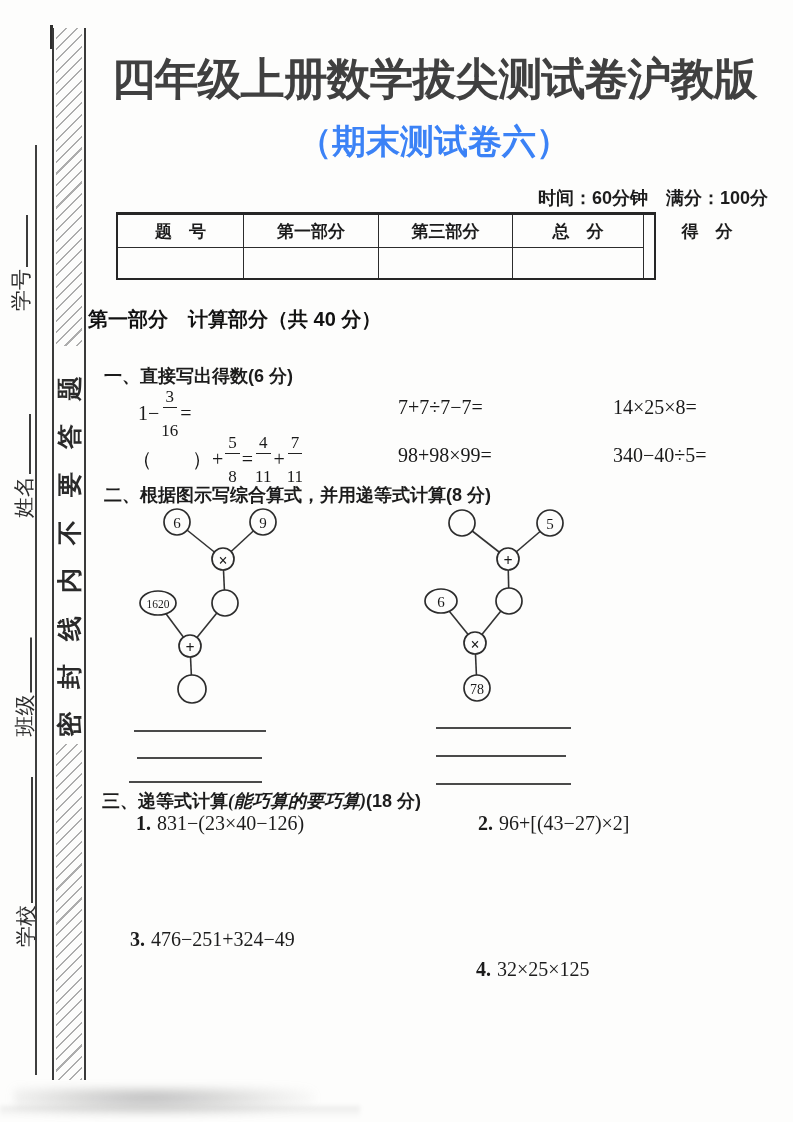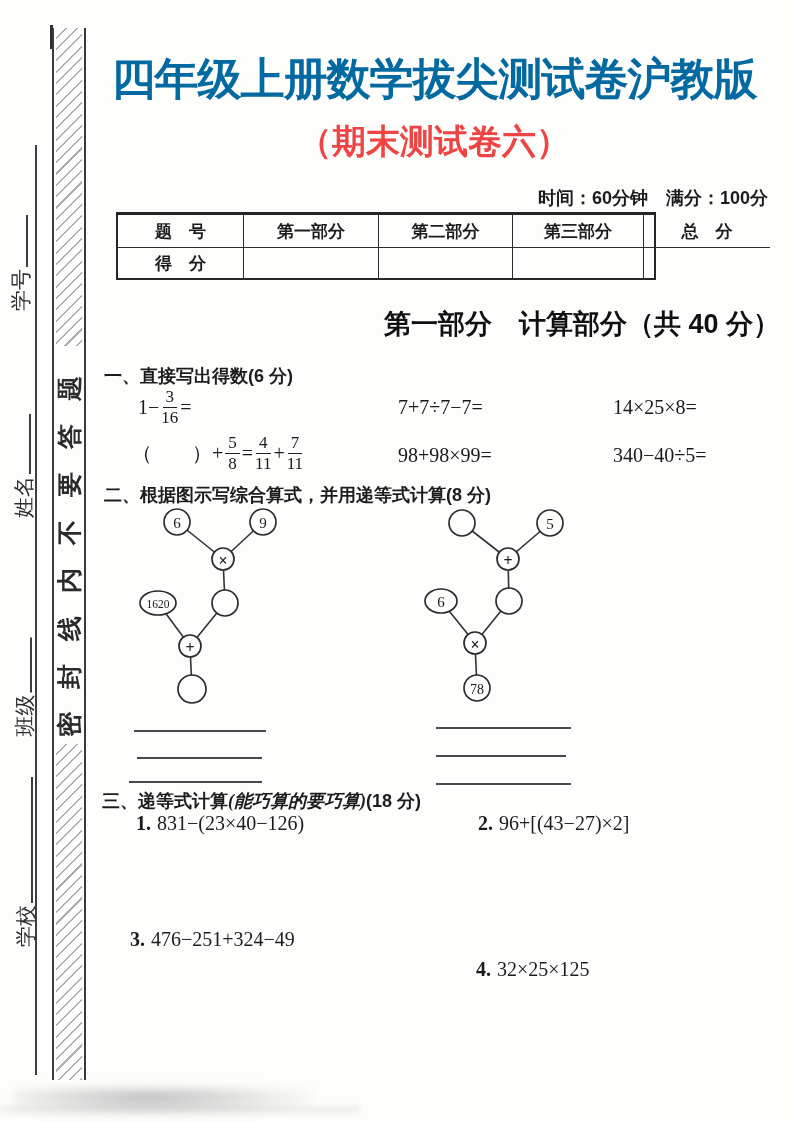--- a/index.html
+++ b/index.html
@@ -25,49 +25,49 @@
     white-space:nowrap;font-size:25px;font-weight:bold;letter-spacing:23px;color:#2a2a2a;
   }
   .margin-field{
     position:absolute;white-space:nowrap;
     transform:translate(-50%,-50%) rotate(-90deg);
     font-family:"Liberation Serif",serif;font-size:21px;color:#2c2c2c;
   }
   .margin-field .mf-line{display:inline-block;height:2px;border-bottom:2px solid #3c3c3c;vertical-align:baseline;margin-left:2px;}
   
   .title{position:absolute;left:88px;width:692px;top:50px;text-align:center;
-    font-size:44px;font-weight:bold;letter-spacing:-1px;color:#0369a1;}
+    font-size:44px;font-weight:bold;letter-spacing:-1px;color:#404040;}
   .subtitle{position:absolute;left:88px;width:692px;top:119px;text-align:center;
-    font-size:34px;font-weight:bold;color:#ef4444;}
+    font-size:34px;font-weight:bold;color:#3b82f6;}
   .meta{position:absolute;right:25px;top:186px;font-size:18px;font-weight:bold;padding-left:44px;}
   
   .score-table{
     position:absolute;left:116px;top:212px;width:540px;box-sizing:border-box;
     border:2px solid #262626;border-top-width:3px;
     display:grid;grid-template-columns:126px 135px 134px 131px 126px;grid-template-rows:33px 30px;
   }
   .score-table .cell{
     border-right:1.5px solid #2c2c2c;border-bottom:1.5px solid #2c2c2c;
     display:flex;align-items:center;justify-content:center;
     font-size:17px;font-weight:bold;box-sizing:border-box;
   }
   .score-table .cell:nth-child(5n){border-right:none;}
   .score-table .cell.last-row{border-bottom:none;font-family:Liberation Serif, serif;}
   
-  .sec-heading{position:absolute;left:88px;width:692px;top:306px;text-align:right;
-    font-size:27px;font-weight:bold;color:#111;}
+  .sec-heading{position:absolute;left:88px;width:692px;top:306px;text-align:left;
+    font-size:20px;font-weight:bold;color:#111;}
   .q-heading{position:absolute;font-size:18px;font-weight:bold;white-space:nowrap;}
   .q-heading .note{font-style:italic;font-family:"Liberation Serif",serif;}
   
   .mathline{position:absolute;display:flex;align-items:center;white-space:pre;
     font-family:"Liberation Serif",serif;font-size:20px;color:#191919;}
   .frac{display:inline-flex;flex-direction:column;align-items:center;line-height:1.05;
     font-size:17px;margin:0 2px;}
   .frac .num{border-bottom:1.7px solid #222;padding:0 3px 1px;}
-  .frac .den{padding-top:1px;}
+  .frac .den{padding-top:1px;margin-top:13px;}
   .q3-problem{position:absolute;white-space:pre;font-family:"Liberation Serif",serif;font-size:20px;}
   .q3-problem .pnum{font-weight:bold;margin-right:6px;}
   
   .tree-svg{position:absolute;}
   .tree-svg line{stroke:#333;stroke-width:1.6;}
   .tree-svg circle,.tree-svg ellipse{stroke:#2c2c2c;stroke-width:1.7;fill:#fdfdfc;}
   .tree-svg text{font-family:"Liberation Serif",serif;fill:#1a1a1a;}
   .ans-line{position:absolute;height:0;border-top:2px solid #4a4a4a;}
   
   .scan-shadow-bottom{position:absolute;left:14px;top:1088px;width:300px;height:28px;
@@ -106,21 +106,20 @@
     <div class="hatch bottom"></div>
   </div>
 
   <div class="title">四年级上册数学拔尖测试卷沪教版</div>
   <div class="subtitle">（期末测试卷六）</div>
   <div class="meta">时间：60分钟　满分：100分</div>
 
   <div class="score-table">
     <div class="cell">题　号</div>
     <div class="cell">第一部分</div>
-    <div class="cell">第二部分</div>
     <div class="cell">第三部分</div>
     <div class="cell">总　分</div>
     <div class="cell last-row">得　分</div>
     <div class="cell last-row"></div>
     <div class="cell last-row"></div>
     <div class="cell last-row"></div>
     <div class="cell last-row"></div>
   </div>
 
   <div class="sec-heading">第一部分　计算部分（共 40 分）</div>

